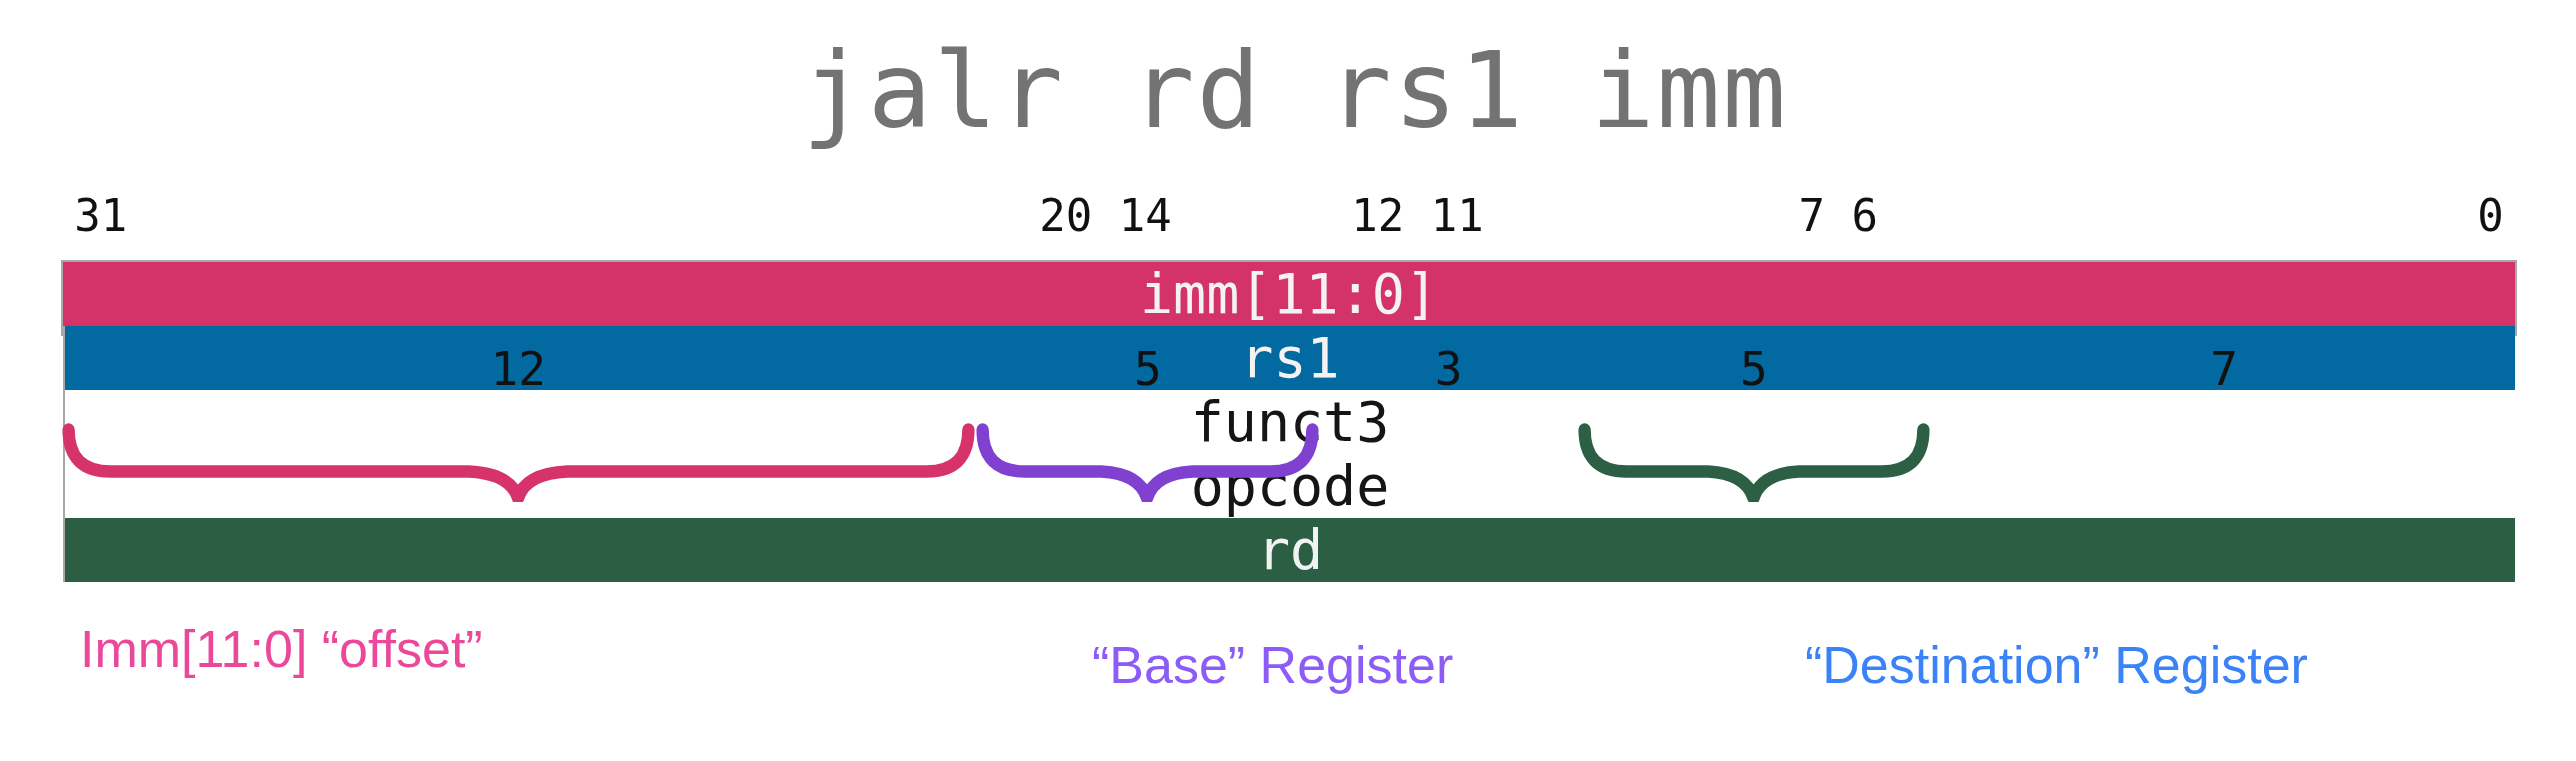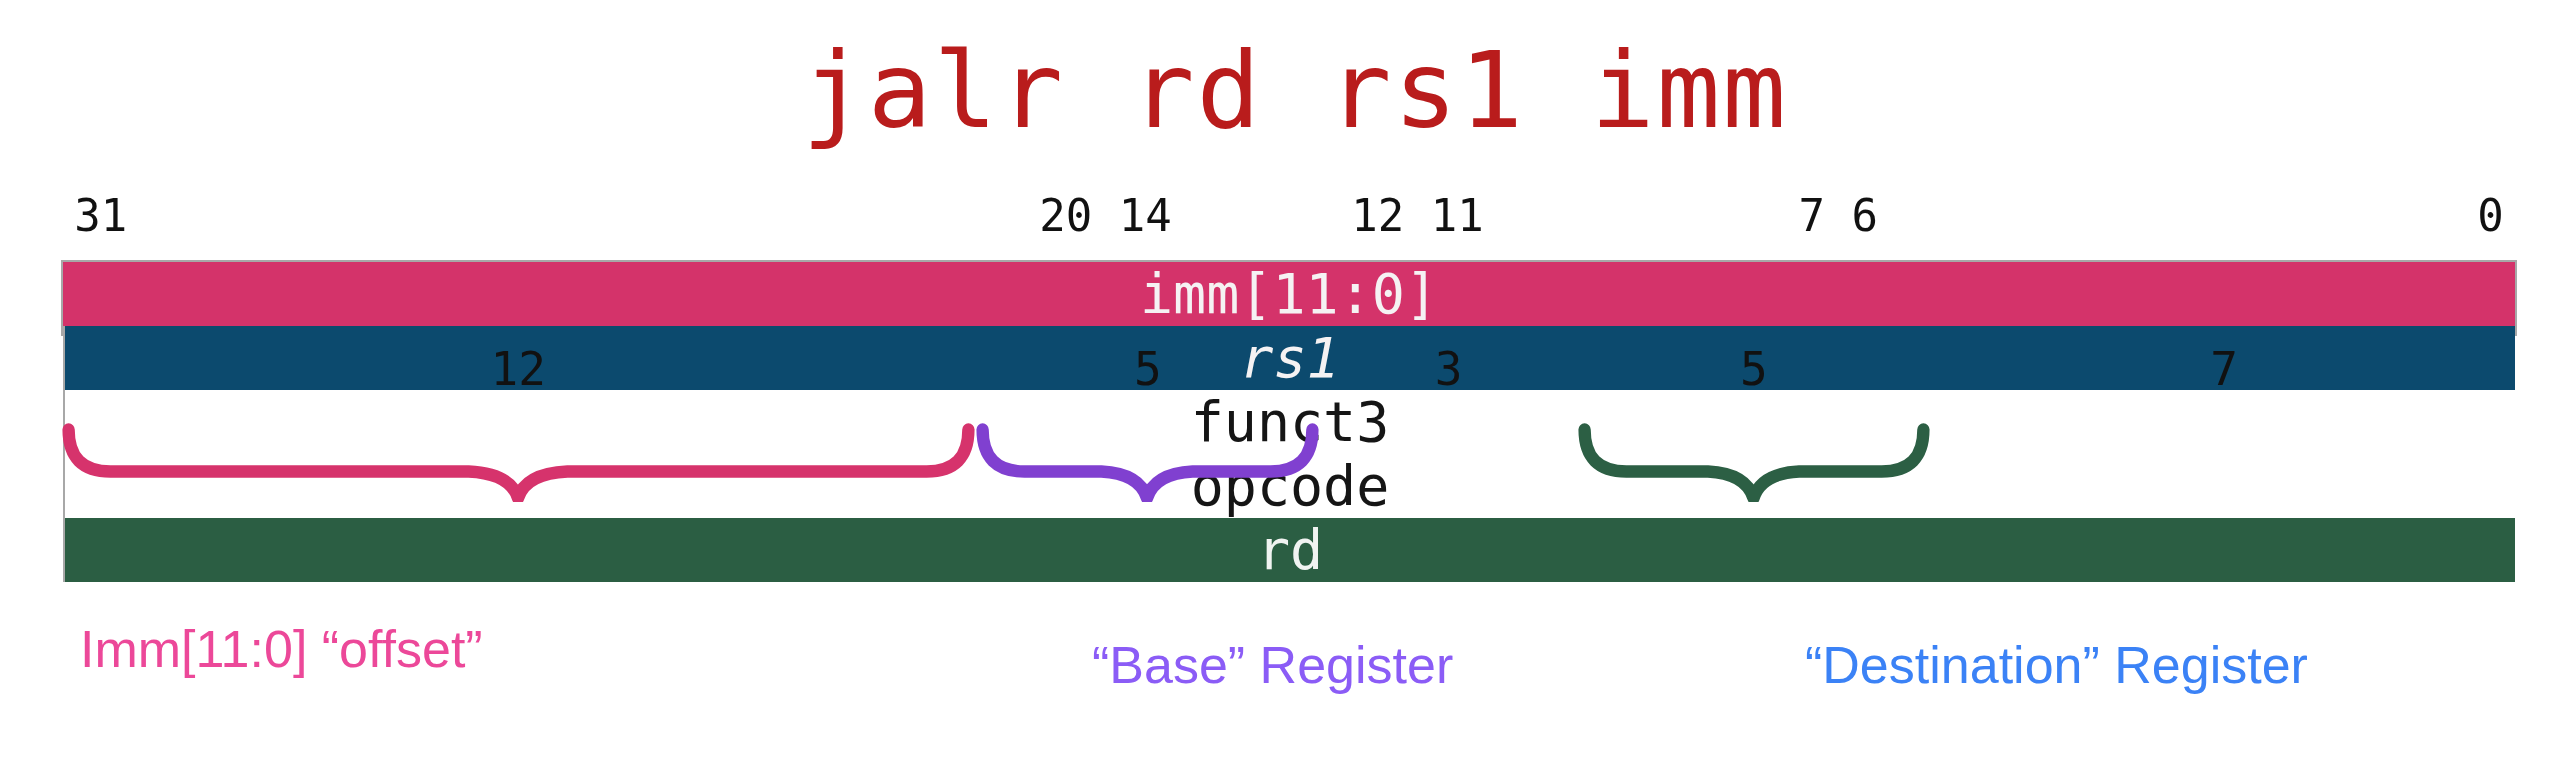--- a/index.html
+++ b/index.html
@@ -16,21 +16,21 @@
   .mono { font-family: "DejaVu Sans Mono", monospace; }
 
   
   .title {
     position: absolute;
     left: 14px; right: 0; top: 28.5px;
     text-align: center;
     font-family: "DejaVu Sans Mono", monospace;
     font-size: 106px;
     letter-spacing: 1.9px;
-    color: #b91c1c;
+    color: #737373;
     white-space: pre;
   }
 
   
   .row {
     position: absolute;
     left: 61px;
     width: 2456px;
     display: flex;
   }
@@ -72,21 +72,21 @@
     align-items: center;
     justify-content: center;
     border-left: 2.8px solid #a8a8a8;
     box-sizing: border-box;
     font-family: "DejaVu Sans Mono", monospace;
     font-size: 55px;
     white-space: pre;
   }
   .field:first-child { border-left: none; }
   .bg-imm    { background: #d4336a; color: #f5f2f3; }
-  .bg-rs1    { background: #0c4a6e; color: #f5f2f3; font-style: italic; }
+  .bg-rs1    { background: #0369a1; color: #f5f2f3; }
   .bg-funct3 { background: #ffffff; color: #151515; }
   .bg-rd     { background: #2b5e43; color: #f0f3f1; }
   .bg-opcode { background: #ffffff; color: #151515; }
 
   
   .widths-row {
     top: 342px;
     height: 51px;
     font-family: "DejaVu Sans Mono", monospace;
     font-size: 46px;

